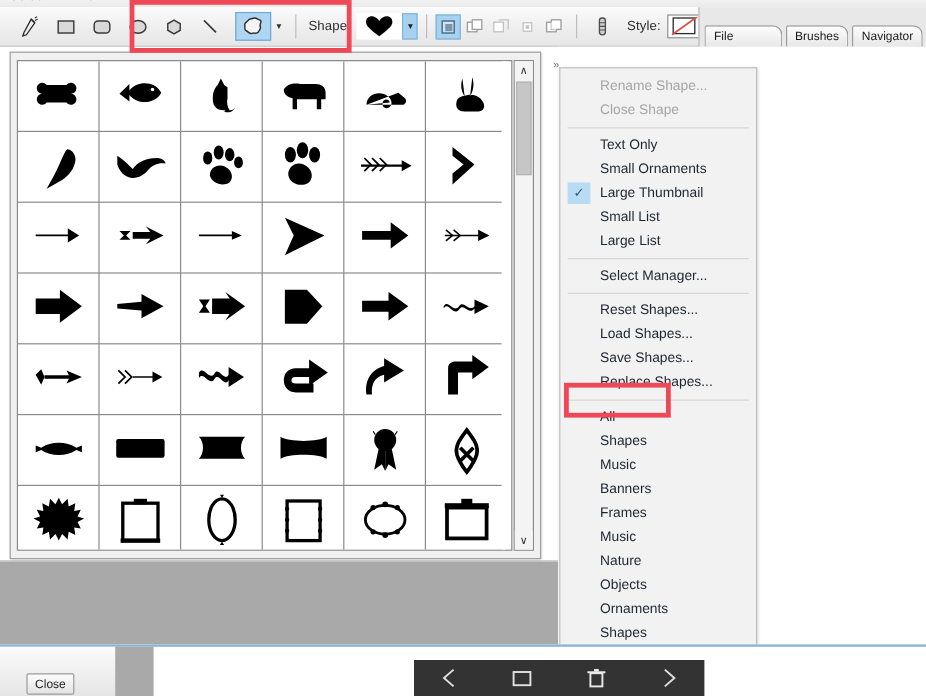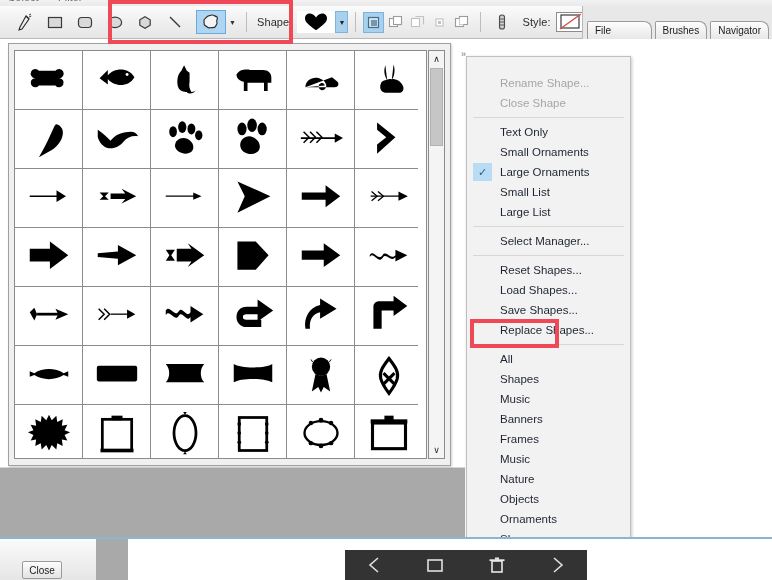--- a/index.html
+++ b/index.html
@@ -139,21 +139,21 @@
   }
   .picker-more {
     position: absolute; right: -16px; top: 5px; font-size: 9px; color: #6f6f6f;
   }
 
   
   .ctxmenu {
     position: absolute; left: 466px; top: 56px; width: 165px; height: 524px;
     background: #f2f2f2; border: 1px solid #bfbfbf;
     box-shadow: 1px 1px 3px rgba(0,0,0,.22);
-    padding-top: 16px; overflow: hidden;
+    padding-top: 5px; overflow: hidden;
   }
   .ctx-item {
     height: 20px; line-height: 20px; font-size: 11.5px; color: #1e2430;
     padding-left: 33px; white-space: nowrap; position: relative;
   }
   .ctx-item.disabled { color: #a6a6a6; }
   .ctx-sep { height: 1px; background: #d7d7d7; margin: 4px 6px 4px 6px; }
   .ctx-check {
     position: absolute; left: 6px; top: 1px; width: 19px; height: 18px;
     background: #b9dcf5; display: flex; align-items: center; justify-content: center;
@@ -674,21 +674,21 @@
     </div>
     <div class="picker-more">»</div>
   </div>
 
   <div class="ctxmenu" id="ctxmenu">
       <div class="ctx-item disabled"><span>Rename Shape...</span></div>
       <div class="ctx-item disabled"><span>Close Shape</span></div>
       <div class="ctx-sep"></div>
       <div class="ctx-item"><span>Text Only</span></div>
       <div class="ctx-item"><span>Small Ornaments</span></div>
-      <div class="ctx-item"><span class="ctx-check">✓</span><span>Large Ornaments</span></div>
+      <div class="ctx-item"><span class="ctx-check">✓</span><span>Large Thumbnail</span></div>
       <div class="ctx-item"><span>Small List</span></div>
       <div class="ctx-item"><span>Large List</span></div>
       <div class="ctx-sep"></div>
       <div class="ctx-item"><span>Select Manager...</span></div>
       <div class="ctx-sep"></div>
       <div class="ctx-item"><span>Reset Shapes...</span></div>
       <div class="ctx-item"><span>Load Shapes...</span></div>
       <div class="ctx-item"><span>Save Shapes...</span></div>
       <div class="ctx-item"><span>Replace Shapes...</span></div>
       <div class="ctx-sep"></div>

